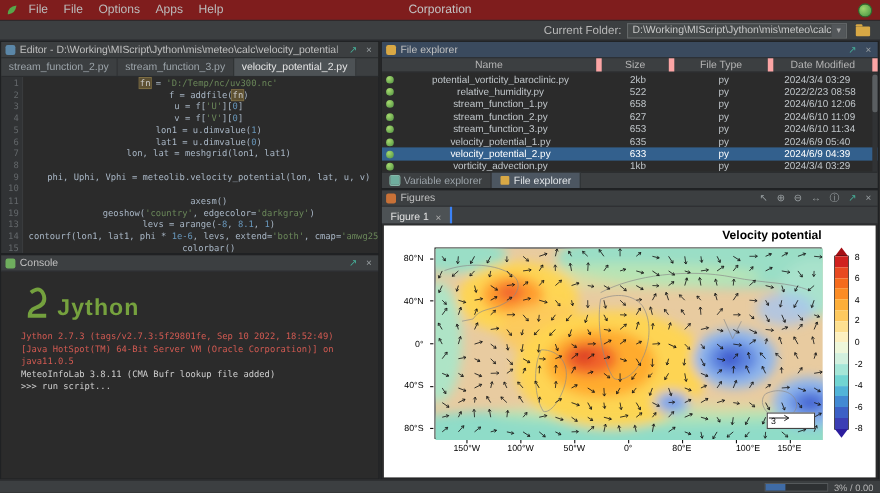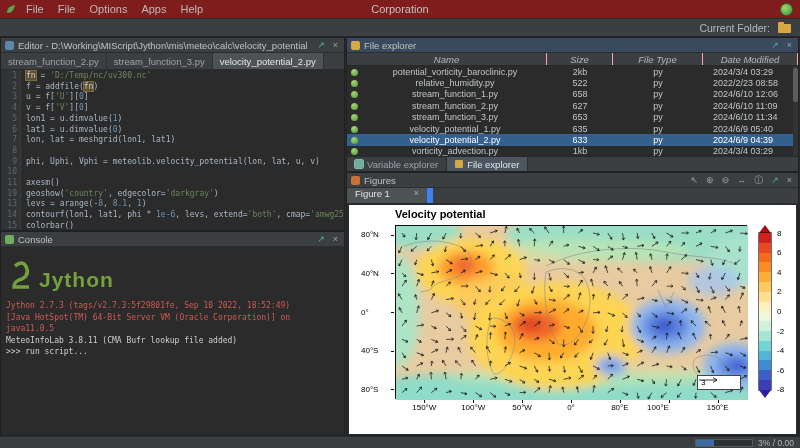--- a/index.html
+++ b/index.html
@@ -32,35 +32,35 @@
   .tbic{font-size:9px;line-height:1;color:#9aa0a3;padding:0 2px;cursor:default;}
   .tbic.teal{color:#46b09a;}
 
   
   .editor-panel{left:0;top:37px;width:345px;height:194px;}
   .etabs{height:17px;background:#3c3f41;display:flex;font-size:9.5px;border-bottom:1px solid #2a2c2e;}
   .etab{display:flex;align-items:center;padding:0 7px;color:#9ba3a9;border-right:1px solid #2f3234;white-space:nowrap;}
   .etab.active{background:#4d5255;color:#e6e6e6;}
   .code-wrap{position:relative;display:flex;height:160px;overflow:hidden;font-family:"DejaVu Sans Mono",monospace;font-size:8px;line-height:10.7px;}
   .gutter{width:20px;background:#313335;color:#63676a;text-align:right;padding:1px 3px 0 0;border-right:1px solid #393b3d;flex-shrink:0;}
-  .codelines{padding:1px 0 0 5px;white-space:pre;flex:1;}
+  .codelines{padding:1px 0 0 5px;white-space:pre;flex:1;text-align:center;}
   .c-d{color:#a9b7c6;}.c-s{color:#6a8759;}.c-n{color:#6897bb;}
   .c-hl{color:#cdcdcd;background:#5e5133;outline:1px solid #7c6c42;}
 
   
   .console-panel{left:0;top:231px;width:345px;height:205px;}
-  .console-body{padding:3px 5px;font-family:"DejaVu Sans Mono",monospace;font-size:8px;line-height:11.5px;}
+  .console-body{padding:3px 18px;font-family:"DejaVu Sans Mono",monospace;font-size:8px;line-height:11.5px;}
   .jy-row{display:flex;align-items:flex-end;gap:7px;margin:4px 0 10px 4px;height:36px;}
   .jy-name{font-size:21px;font-weight:bold;color:#76a23e;font-family:"Liberation Sans",sans-serif;letter-spacing:1px;line-height:1;}
   .con-err{color:#d25a52;}.con-out{color:#cfcfcf;}
 
   
   .files-panel{left:346px;top:37px;width:453px;height:135px;}
   .fheader{display:flex;height:13px;background:#3c3f41;font-size:9.5px;color:#b5b5b5;border-bottom:1px solid #26282a;}
-  .fh{border-right:1px solid #fca5a5;display:flex;align-items:center;justify-content:center;overflow:hidden;font-style:italic;}
+  .fh{border-right:5px solid #fca5a5;display:flex;align-items:center;justify-content:center;overflow:hidden;}
   .w-name{width:200px;}.w-size{width:66px;}.w-type{width:90px;}.w-date{flex:1;}
   .frows{position:relative;height:91px;overflow:hidden;}
   .frow{display:flex;height:11.4px;align-items:center;font-size:9px;color:#c0c6ca;cursor:default;}
   .frow.selected{background:#33608d;color:#ffffff;}
   .fc{overflow:hidden;white-space:nowrap;}
   .fc.w-name{padding-left:16px;position:relative;text-align:center;}
   .fc.w-size,.fc.w-type{text-align:center;}
   .fc.w-date{padding-left:10px;}
   .py-ic{position:absolute;left:4px;top:2px;width:7px;height:7px;border-radius:50%;background:radial-gradient(circle at 35% 30%,#a6d96e,#4e9141);}
   .fscroll{position:absolute;right:0;top:0;width:5px;height:91px;background:#313335;}
@@ -68,28 +68,28 @@
   .fbtabs{position:absolute;left:0;bottom:0;width:100%;height:15px;background:#3c3f41;border-top:1px solid #26282a;display:flex;font-size:9.5px;}
   .fbtab{display:flex;align-items:center;gap:4px;padding:0 8px;color:#9ba3a9;border-right:1px solid #2c2e30;}
   .fbtab.active{background:#4c5661;color:#e2e6e9;}
   .fbtab-ic{width:8px;height:8px;border-radius:1px;}
   .ic-grid{background:linear-gradient(#6fae9e,#6fae9e);outline:1px solid #86b8aa;}
   .ic-folder{background:#d8a845;}
 
   
   .figures-panel{left:346px;top:172px;width:453px;height:264px;}
   .figtabs{height:16px;background:#3c3f41;display:flex;font-size:9.5px;border-bottom:1px solid #2a2c2e;}
-  .figtab{display:flex;align-items:flex-start;gap:24px;padding:0 8px;background:#4d5255;color:#e4e4e4;border-right:6px solid #3b82f6;}
+  .figtab{display:flex;align-items:flex-end;gap:6px;padding:0 8px;background:#4d5255;color:#e4e4e4;border-right:2px solid #3b82f6;}
   .figtab .x{color:#b0b0b0;font-size:9px;}
   .figure{position:absolute;left:2px;top:32px;width:447px;height:229px;background:#ffffff;color:#000;}
-  .fig-title{position:absolute;left:46px;top:3px;width:352px;text-align:left;font-size:11px;font-weight:bold;color:#000;}
+  .fig-title{position:absolute;left:46px;top:3px;width:352px;text-align:right;font-size:11px;font-weight:bold;color:#000;}
   .axes{position:absolute;left:46px;top:20px;width:352px;height:174px;border:1px solid #111;}
   .axes svg{position:absolute;left:0;top:0;}
   .xtick-label{position:absolute;width:44px;text-align:center;font-size:8px;color:#000;}
-  .ytick-label{position:absolute;left:12px;width:36px;font-size:8px;color:#000;}
+  .ytick-label{position:absolute;left:0;width:36px;text-align:right;font-size:8px;color:#000;}
   .tickmark{position:absolute;background:#111;}
   .cbar{position:absolute;left:410px;top:20px;width:12px;}
   .cbar-tri{width:0;height:0;border-left:6px solid transparent;border-right:6px solid transparent;margin:0 auto;}
   .cbar-body{box-shadow:0 0 0 0.6px #111;}
   .cbar-seg{width:12px;height:9.8px;}
   .cbar-label{position:absolute;left:428px;font-size:8px;color:#000;line-height:9px;}
   .qkey{position:absolute;right:5px;bottom:8px;width:44px;height:15px;background:#fff;border:1px solid #444;display:flex;align-items:center;gap:3px;padding:0 3px;font-size:8px;color:#000;}
 
   
   .statusbar{position:absolute;left:0;bottom:0;width:800px;height:12px;background:#3c3f41;border-top:1px solid #292b2d;display:flex;align-items:center;justify-content:flex-end;gap:5px;padding-right:6px;font-size:8.5px;color:#b5b5b5;z-index:9;}
@@ -111,20 +111,24 @@
     <span class="menu-item">File</span>
     <span class="menu-item">Options</span>
     <span class="menu-item">Apps</span>
     <span class="menu-item">Help</span>
     <span class="app-title">Corporation</span>
     <span class="mi-logo-right"></span>
   </div>
 
   <div class="toolbar">
     <span>Current Folder:</span>
+    <span class="combo">
+      <span>D:\Working\MIScript\Jython\mis\meteo\calc</span>
+      <span class="combo-arrow">▾</span>
+    </span>
     <span class="folder-btn">
       <span class="folder-ic"></span>
     </span>
   </div>
 
   <div class="panel editor-panel">
     <div class="ptitle">
       <span class="pt-ico" style="background:#5b87a8;"></span>
       <span class="ptitle-text">Editor - D:\Working\MIScript\Jython\mis\meteo\calc\velocity_potential_2.py</span>
       <span class="pt-spacer"></span>
@@ -679,21 +683,21 @@
     <span class="xtick-label" style="left: 53.3px; top: 198px;">150°W</span>
         <span class="tickmark" style="left: 75.3px; top: 195px; width: 1px; height: 3px;"></span>
         <span class="xtick-label" style="left: 102.2px; top: 198px;">100°W</span>
         <span class="tickmark" style="left: 124.2px; top: 195px; width: 1px; height: 3px;"></span>
         <span class="xtick-label" style="left: 151.1px; top: 198px;">50°W</span>
         <span class="tickmark" style="left: 173.1px; top: 195px; width: 1px; height: 3px;"></span>
         <span class="xtick-label" style="left: 200px; top: 198px;">0°</span>
         <span class="tickmark" style="left: 222px; top: 195px; width: 1px; height: 3px;"></span>
         <span class="xtick-label" style="left: 248.9px; top: 198px;">80°E</span>
         <span class="tickmark" style="left: 270.9px; top: 195px; width: 1px; height: 3px;"></span>
-        <span class="xtick-label" style="left: 287px; top: 198px;">100°E</span>
+        <span class="xtick-label" style="left: 309px; top: 198px;">100°E</span>
         <span class="tickmark" style="left: 319.8px; top: 195px; width: 1px; height: 3px;"></span>
         <span class="xtick-label" style="left: 346.7px; top: 198px;">150°E</span>
         <span class="tickmark" style="left: 368.7px; top: 195px; width: 1px; height: 3px;"></span>
         <span class="ytick-label" style="top: 25.2px;">80°N</span>
         <span class="tickmark" style="left: 42px; top: 29.7px; width: 3px; height: 1px;"></span>
         <span class="ytick-label" style="top: 63.8px;">40°N</span>
         <span class="tickmark" style="left: 42px; top: 68.3px; width: 3px; height: 1px;"></span>
         <span class="ytick-label" style="top: 102.5px;">0°</span>
         <span class="tickmark" style="left: 42px; top: 107px; width: 3px; height: 1px;"></span>
         <span class="ytick-label" style="top: 141.2px;">40°S</span>

